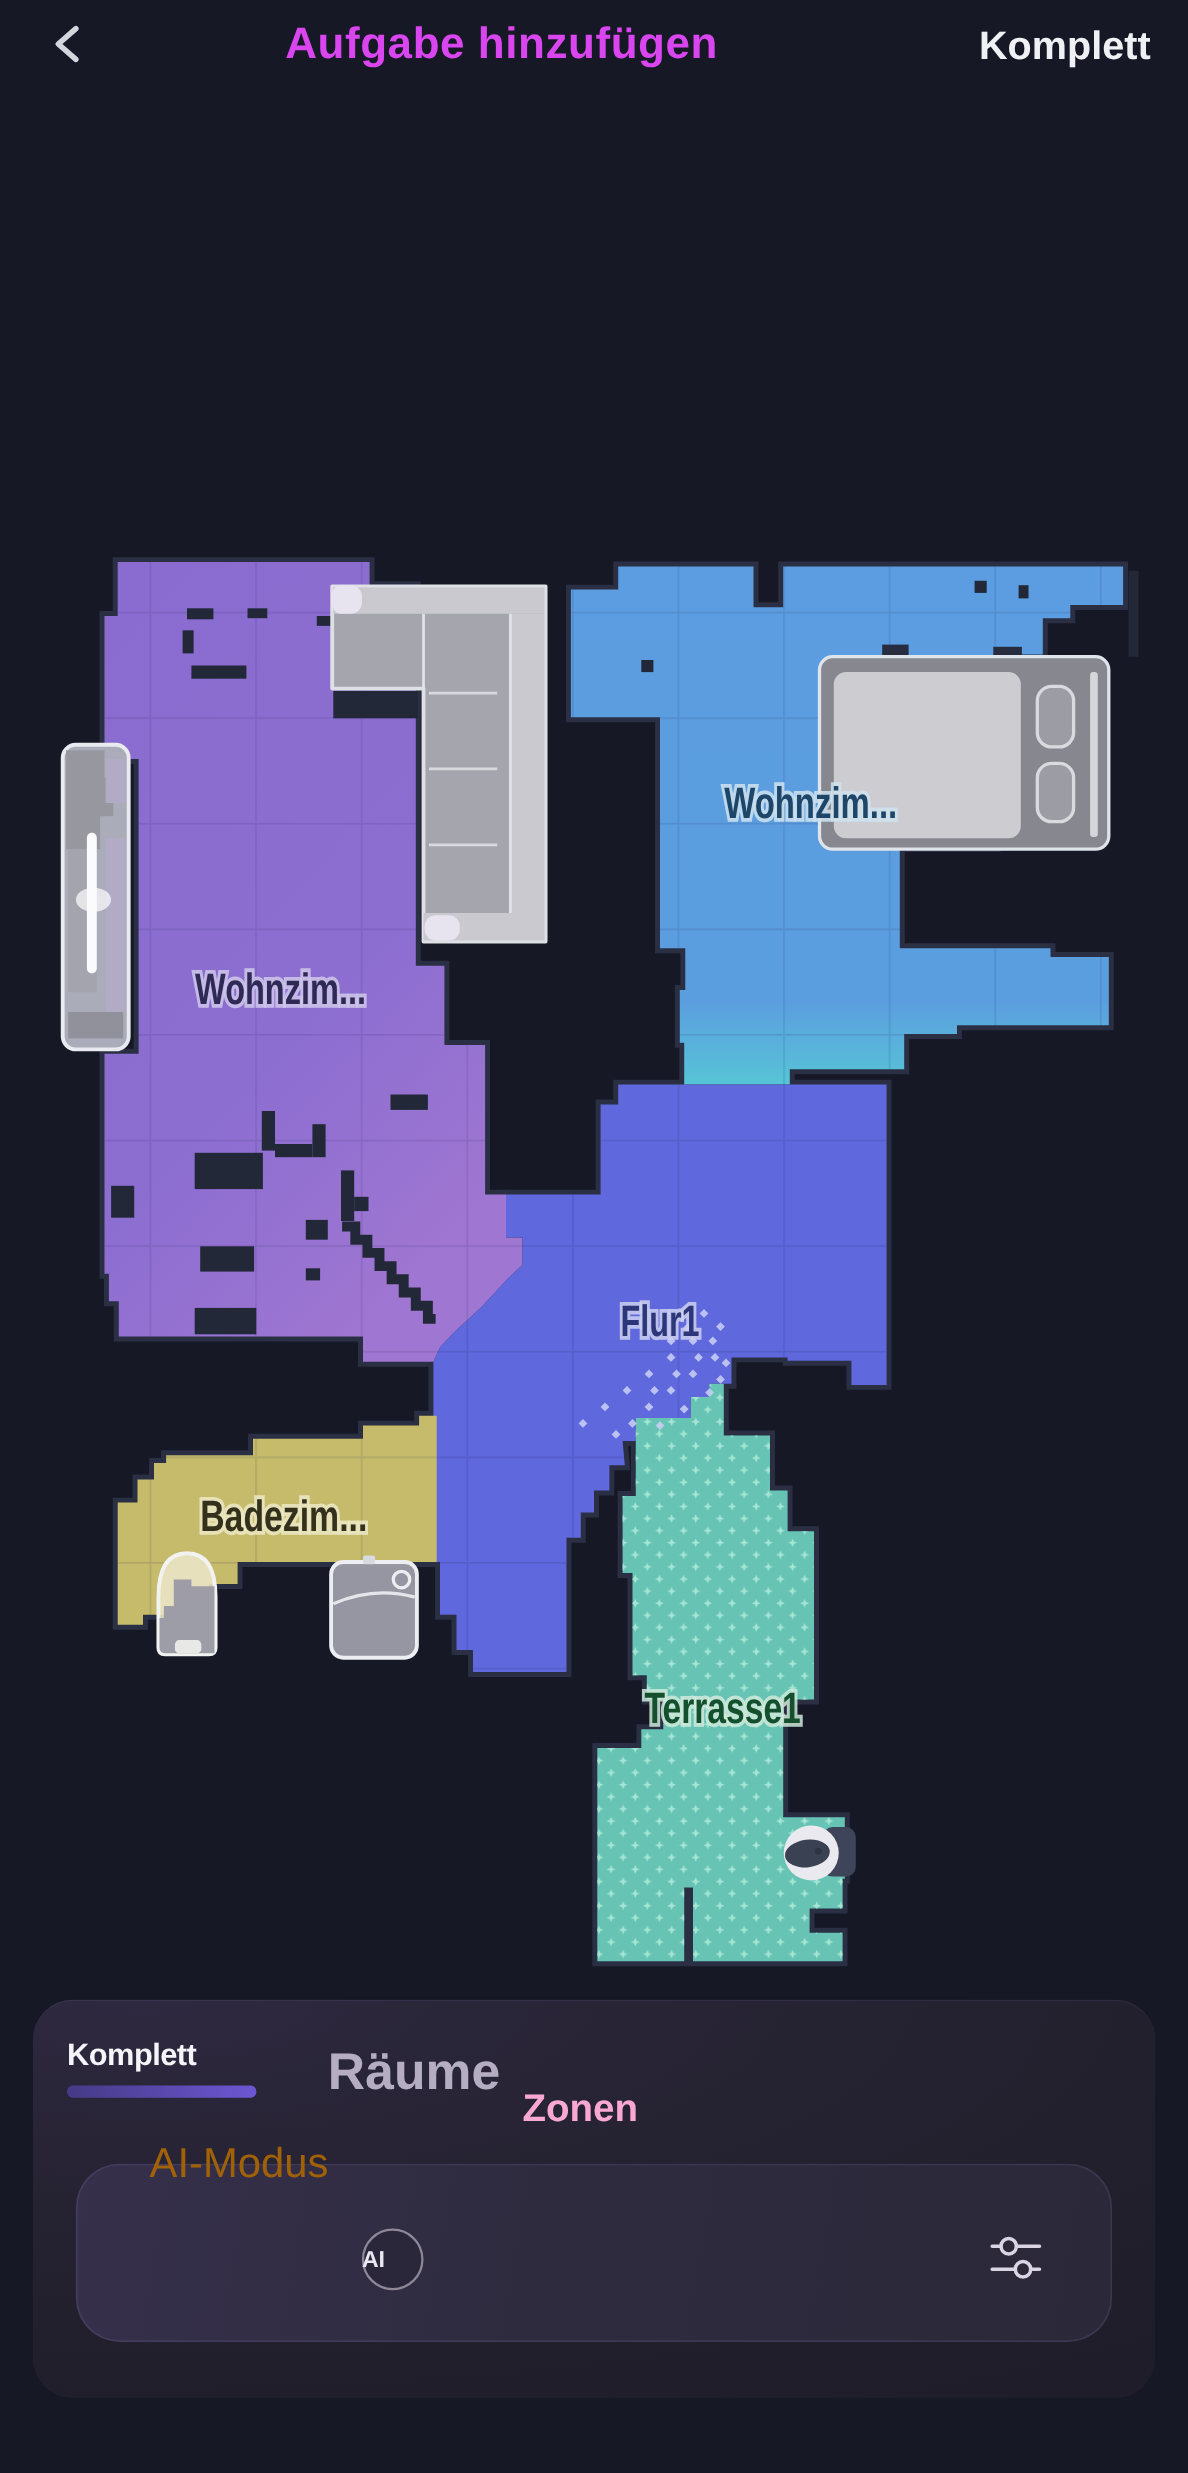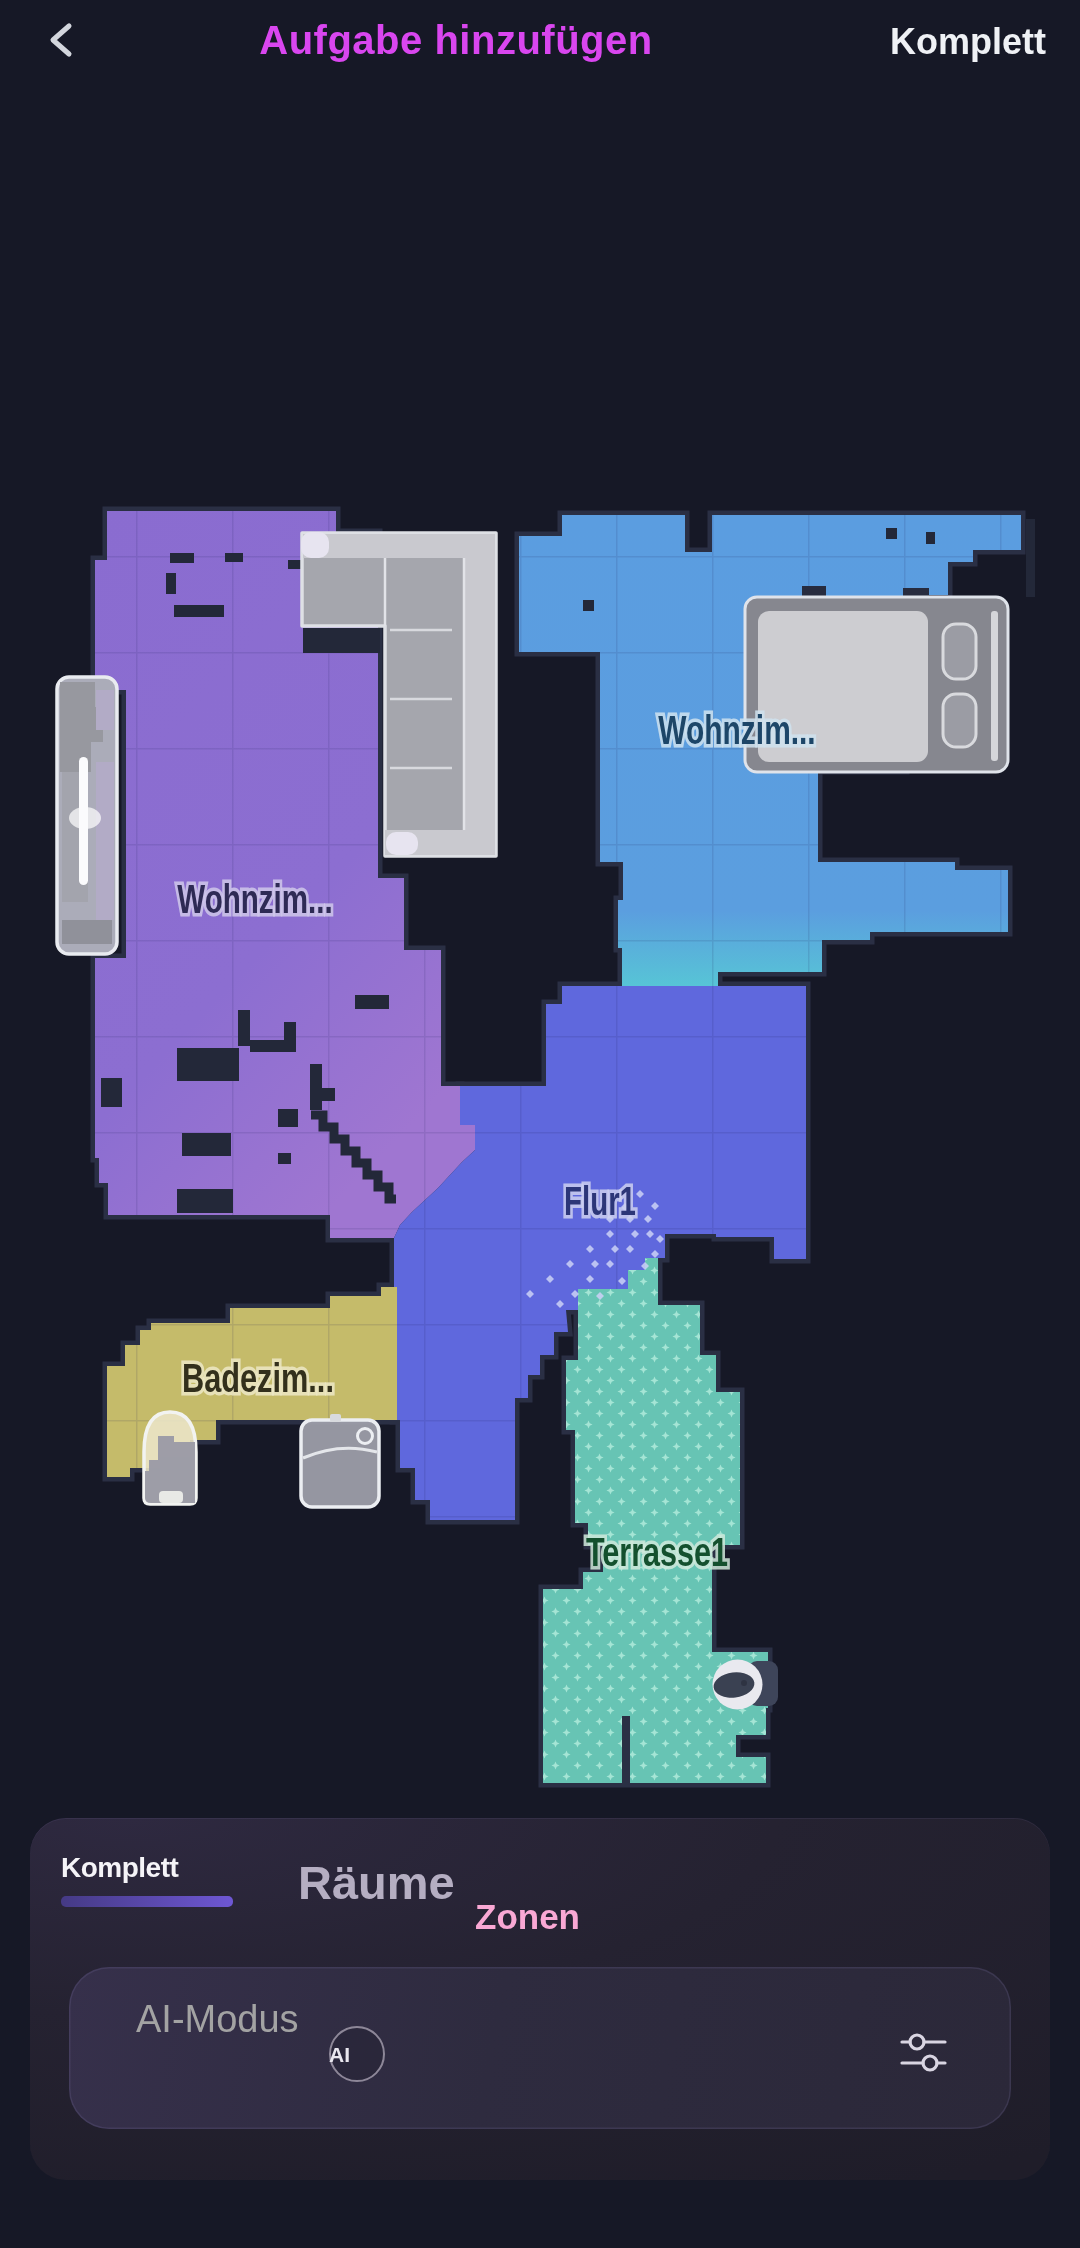--- a/index.html
+++ b/index.html
@@ -202,21 +202,21 @@
 <div class="abs" style="left:61px;top:1854px;font-size:28px;line-height:1;font-weight:bold;color:#f5f4f8;letter-spacing:-0.5px;">Komplett</div>
 
 <div class="abs" style="left:61px;top:1896px;width:172px;height:11px;border-radius:5px;background:linear-gradient(90deg,#453a85,#6e57d4);"></div>
 
 <div class="abs" style="left:298px;top:1859px;font-size:47px;line-height:1;font-weight:bold;color:#b5aec2;">Räume</div>
 
 <div class="abs" style="left:475px;top:1859px;font-size:35px;line-height:1;font-weight:bold;color:#f9a8d4;margin-top:40px;">Zonen</div>
 
 <div class="abs" style="left:69px;top:1967px;width:942px;height:162px;border-radius:40px;background:linear-gradient(100deg,#36304b 0%,#2e2b3f 45%,#2b2839 100%);box-shadow:inset 0 0 0 1.5px rgba(120,110,160,0.22);"></div>
 
-<div class="abs" style="left:136px;top:2000px;font-size:38px;line-height:1;color:#a3a3a3;">AI-Modus</div>
+<div class="abs" style="left:136px;top:1948px;font-size:38px;line-height:1;color:#a16207;">AI-Modus</div>
 
 <div class="abs" style="left:329px;top:2026px;width:52px;height:52px;border-radius:50%;border:2px solid #8d8798;background:rgba(25,23,35,0.25);"></div>
 <div class="abs" style="left:329px;top:2026px;width:57px;height:57px;line-height:57px;font-size:21px;font-weight:bold;color:#e9e7ef;">AI</div>
 
 <svg class="abs" style="left:895px;top:2030px;" width="60" height="45">
   <g stroke="#d9d5e2" stroke-width="3.2" fill="none" stroke-linecap="round">
     <path d="M7,12 H15 M29,12 H50"></path>
     <circle cx="22" cy="12" r="7"></circle>
     <path d="M7,33 H28 M42,33 H50"></path>
     <circle cx="35" cy="33" r="7"></circle>

